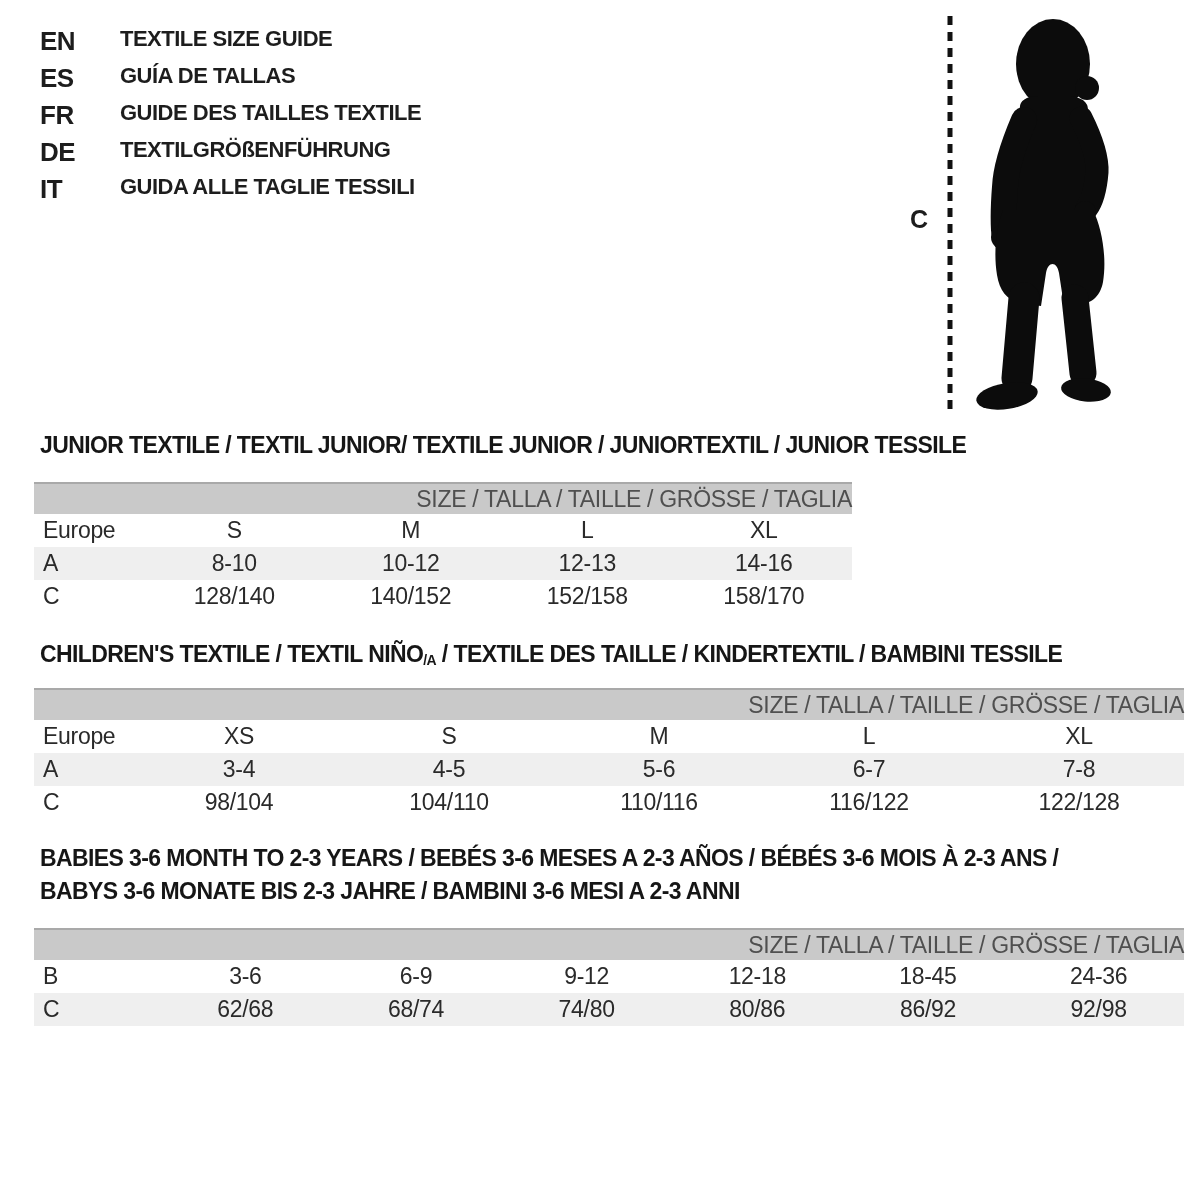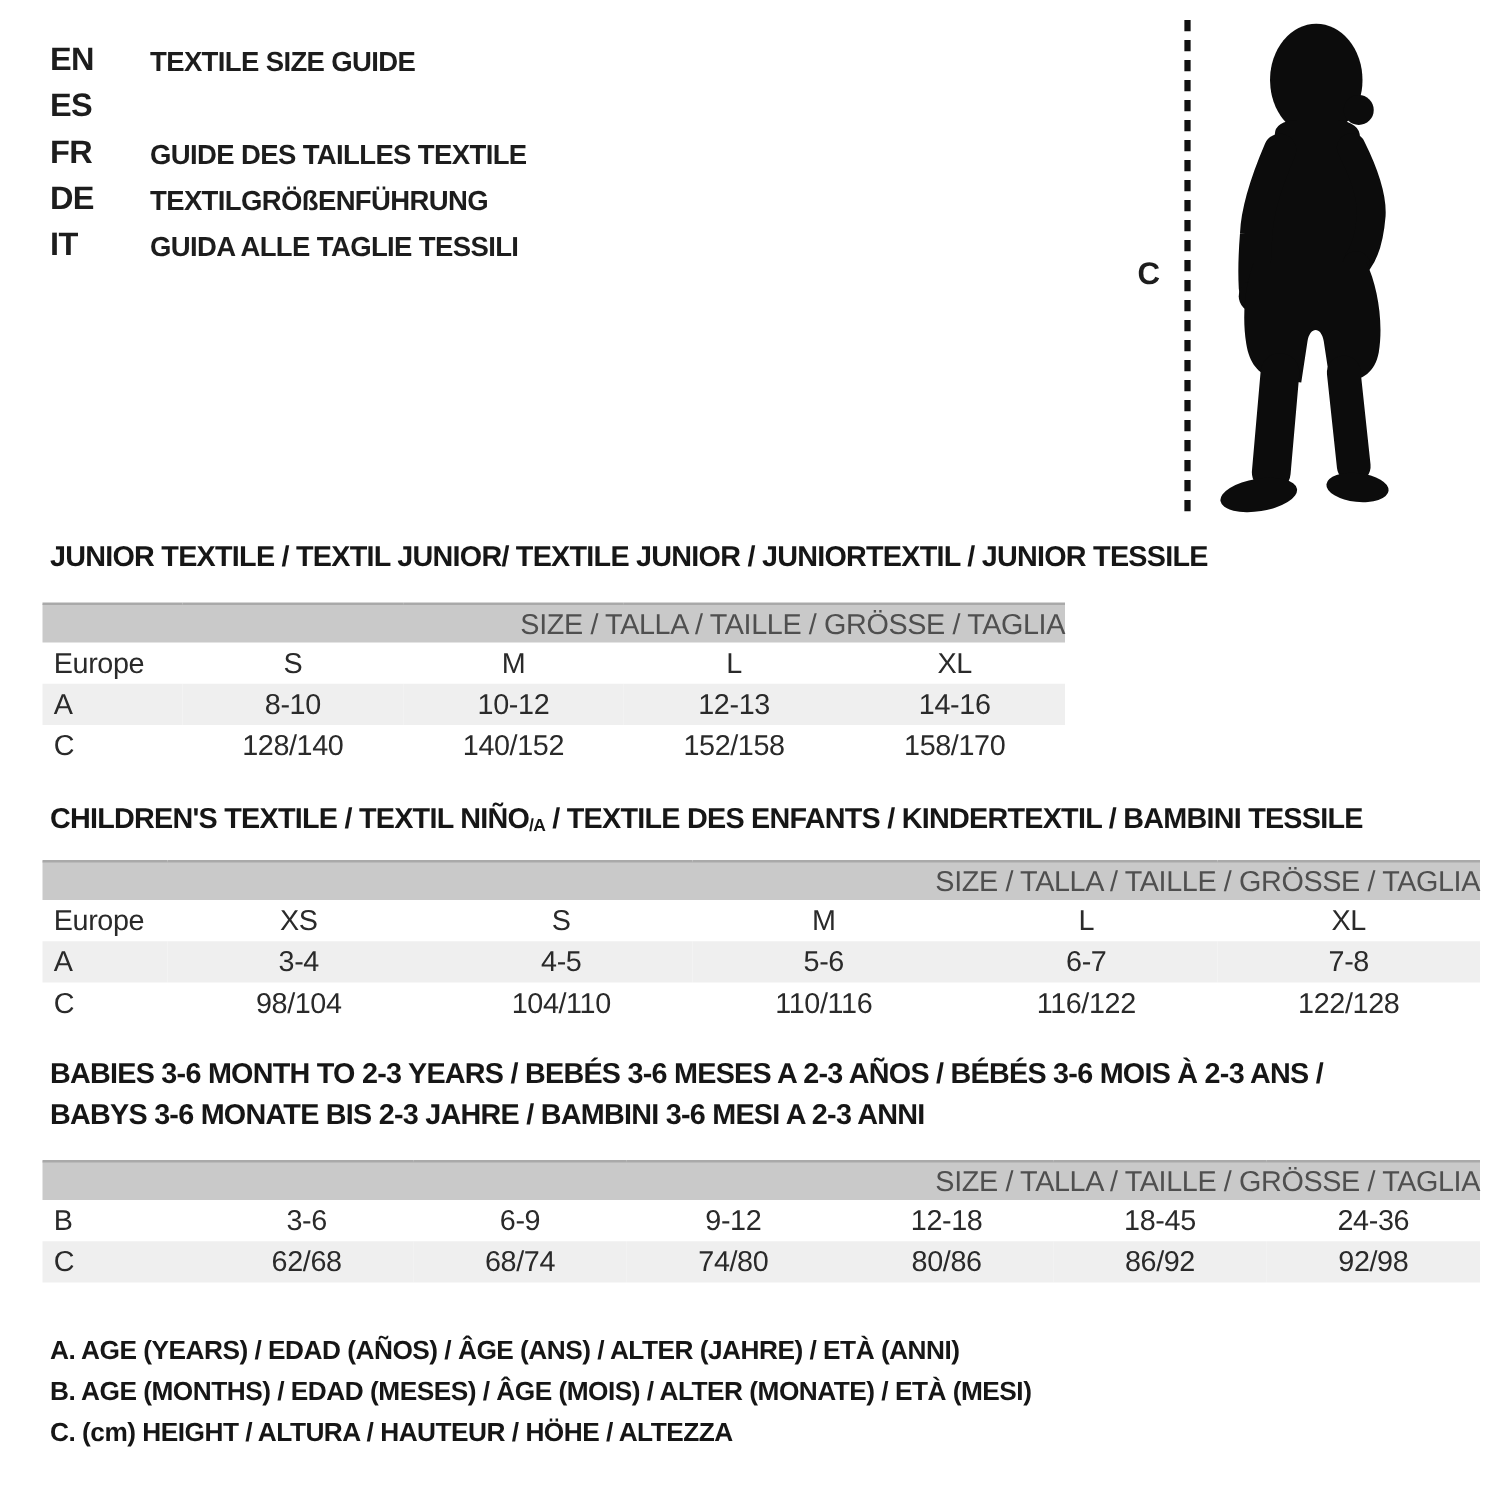--- a/index.html
+++ b/index.html
@@ -2,21 +2,21 @@
 <html><head>
 <meta charset="utf-8">
 <style>
   html,body{margin:0;padding:0;background:#ffffff;}
   #page{
     position:relative;width:1200px;height:1200px;background:#ffffff;overflow:hidden;
     font-family:"Liberation Sans",sans-serif;color:#1d1d1d;
   }
   
   .lang-list{position:absolute;left:40px;top:26px;}
-  .lang-row{display:flex;height:37px;align-items:flex-end;}
+  .lang-row{display:flex;height:37px;align-items:flex-start;}
   .lang-code{width:80px;font-size:26px;font-weight:bold;letter-spacing:-0.5px;}
   .lang-title{font-size:22px;font-weight:bold;letter-spacing:-0.5px;white-space:nowrap;}
   
   .dash-line{position:absolute;left:945px;top:13px;}
   .fig-c{position:absolute;left:910px;top:205px;font-size:25px;font-weight:bold;}
   .silhouette{position:absolute;left:960px;top:12px;}
   
   .sec-title{position:absolute;left:40px;font-size:23px;font-weight:bold;letter-spacing:-0.6px;white-space:nowrap;color:#161616;}
   .t-junior-title{top:432px;}
   .t-children-title{top:641px;}
@@ -47,20 +47,21 @@
 
 <div id="page">
 
   <div class="lang-list">
     <div class="lang-row">
       <span class="lang-code">EN</span>
       <span class="lang-title">TEXTILE SIZE GUIDE</span>
     </div>
     <div class="lang-row">
       <span class="lang-code">ES</span>
+      <span class="lang-title">GUÍA DE TALLAS</span>
     </div>
     <div class="lang-row">
       <span class="lang-code">FR</span>
       <span class="lang-title">GUIDE DES TAILLES TEXTILE</span>
     </div>
     <div class="lang-row">
       <span class="lang-code">DE</span>
       <span class="lang-title">TEXTILGRÖßENFÜHRUNG</span>
     </div>
     <div class="lang-row">
@@ -121,21 +122,21 @@
         <td class="lbl">C</td>
         <td>128/140</td>
         <td>140/152</td>
         <td>152/158</td>
         <td>158/170</td>
       </tr>
     </tbody>
   </table>
 
   <div class="sec-title t-children-title">
-    <span>CHILDREN'S TEXTILE / TEXTIL NIÑO</span><span class="subsc">/A</span><span> / TEXTILE DES ENFANTS / KINDERTEXTIL / BAMBINI TESSILE</span>
+    <span>CHILDREN'S TEXTILE / TEXTIL NIÑO</span><span class="subsc">/A</span><span> / TEXTILE DES TAILLE / KINDERTEXTIL / BAMBINI TESSILE</span>
   </div>
   <table class="size-table t-children">
     <colgroup>
         <col style="width:100px">
         <col>
         <col>
         <col>
         <col>
         <col>
       </colgroup>
@@ -202,19 +203,14 @@
         <td>62/68</td>
         <td>68/74</td>
         <td>74/80</td>
         <td>80/86</td>
         <td>86/92</td>
         <td>92/98</td>
       </tr>
     </tbody>
   </table>
 
-  <div class="notes">
-    <div class="note-line">A. AGE (YEARS) / EDAD (AÑOS) / ÂGE (ANS) / ALTER (JAHRE) / ETÀ (ANNI)</div>
-    <div class="note-line">B. AGE (MONTHS) / EDAD (MESES) / ÂGE (MOIS) / ALTER (MONATE) / ETÀ (MESI)</div>
-    <div class="note-line">C. (cm) HEIGHT / ALTURA / HAUTEUR / HÖHE / ALTEZZA</div>
-  </div>
 
 </div>
 
 </body></html>

